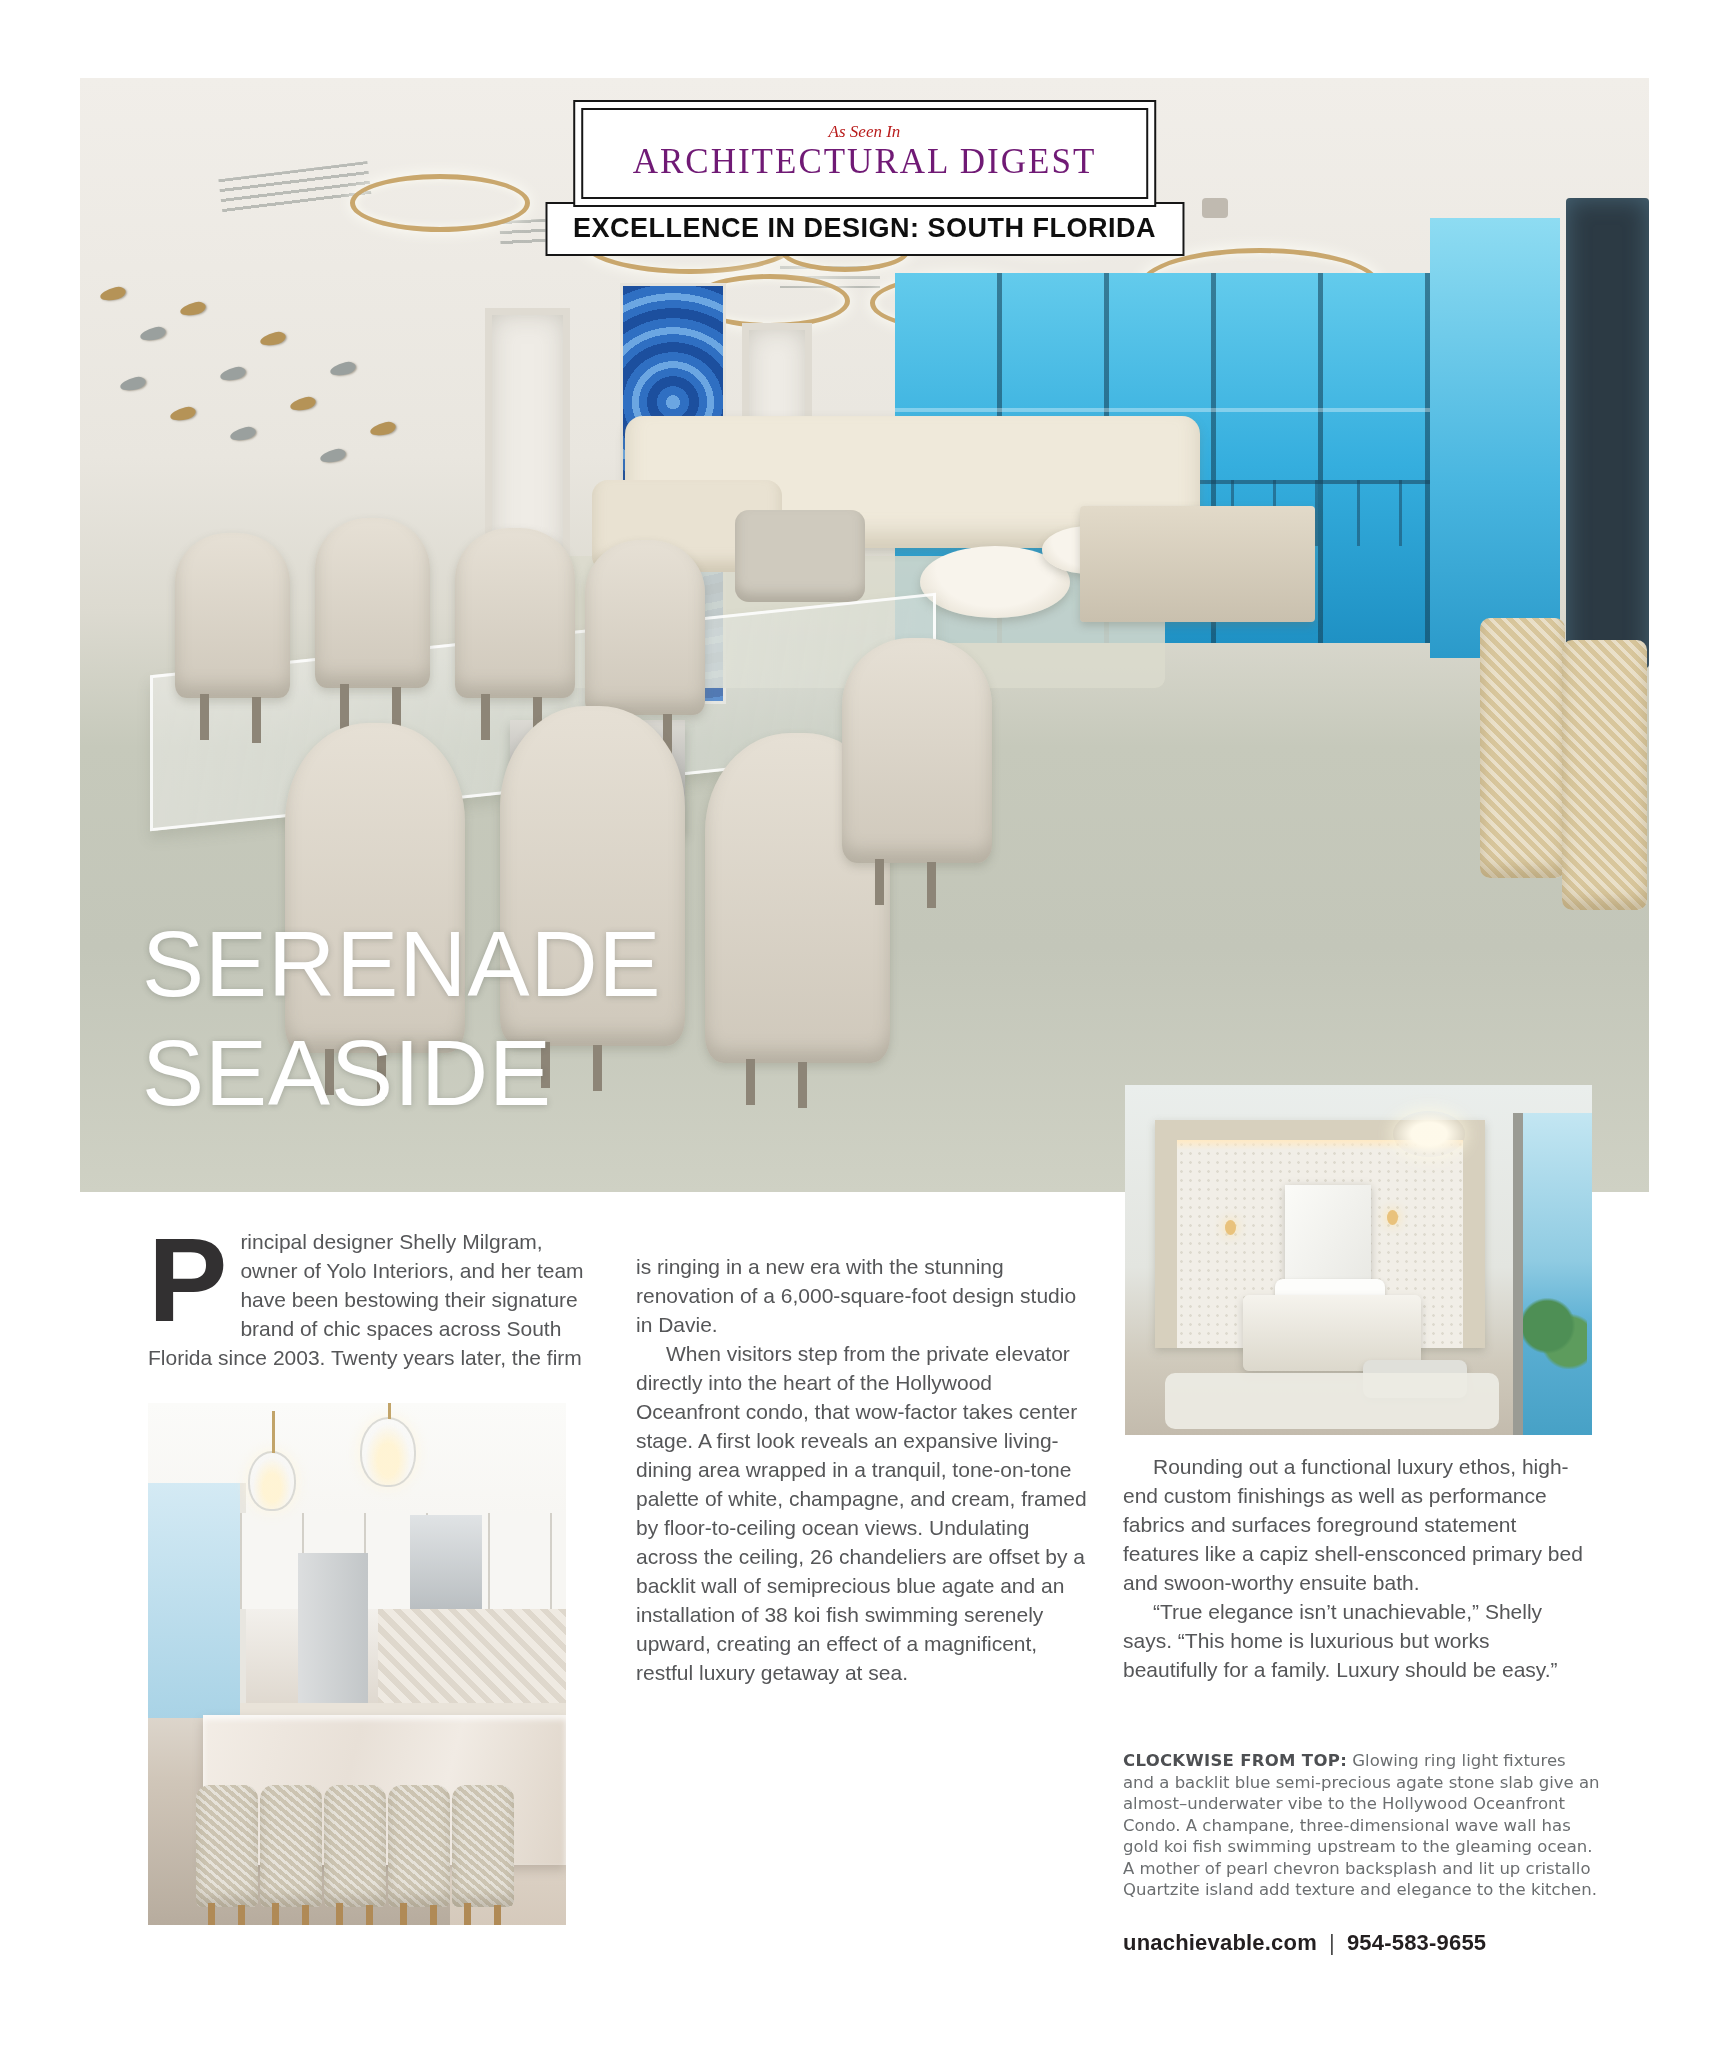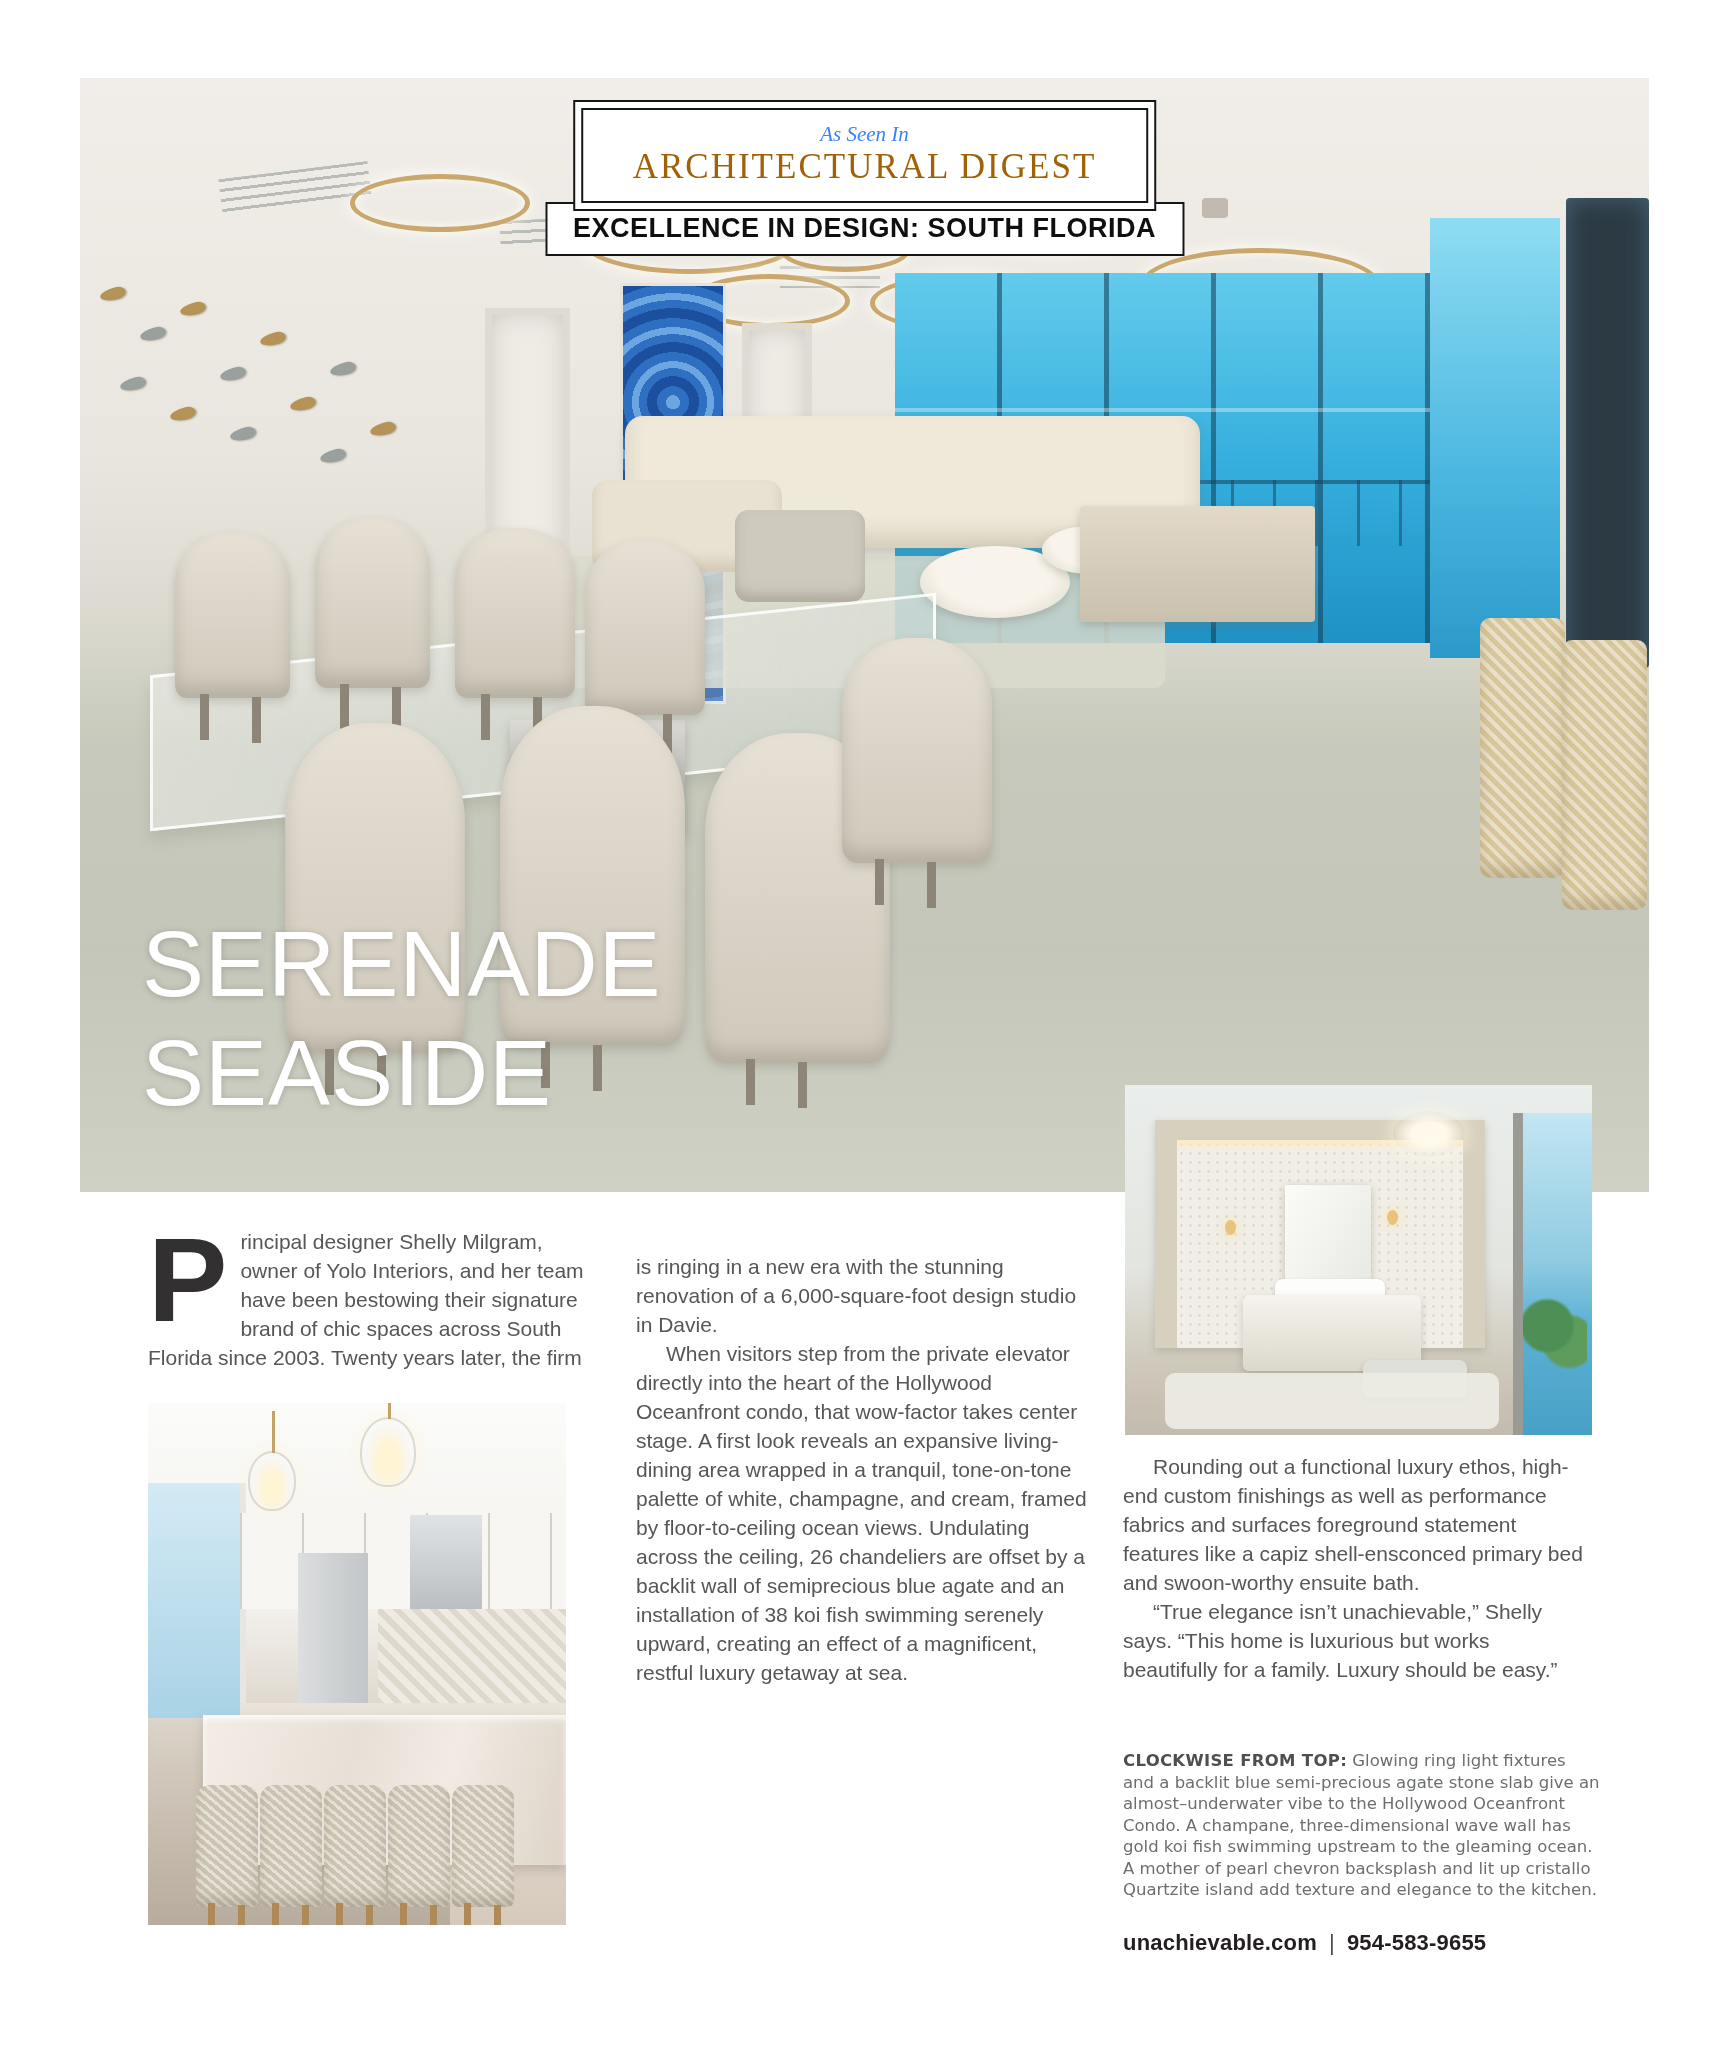--- a/index.html
+++ b/index.html
@@ -55,22 +55,22 @@
   .bstool{position:absolute;background:#d8c69c;border-radius:10px;
       background-image:repeating-linear-gradient(45deg,rgba(255,255,255,.45) 0 4px,transparent 4px 9px);
       box-shadow:inset 0 -10px 14px rgba(140,120,80,.35);}
   .console{position:absolute;left:1000px;top:428px;width:235px;height:116px;border-radius:4px;
       background:linear-gradient(#e2dac9,#c9c0ae);box-shadow:0 4px 8px rgba(110,110,95,.3);}
 
   
   .badge{position:absolute;left:50%;transform:translateX(-50%);top:30px;z-index:5;background:#fff;
      border:2px solid #161616;box-shadow:0 0 0 6px #fff,0 0 0 8px #161616;
      padding:12px 50px 14px;text-align:center;}
-  .as-seen{font-family:"Liberation Serif",serif;font-style:italic;font-size:21px;color:#3b82f6;line-height:1.2;text-align:center;}
-  .pub{font-family:"Liberation Serif",serif;font-size:35px;letter-spacing:2px;color:#a16207;line-height:1.15;white-space:nowrap;}
+  .as-seen{font-family:"Liberation Serif",serif;font-style:italic;font-size:17px;color:#b91c1c;line-height:1.2;text-align:center;}
+  .pub{font-family:"Liberation Serif",serif;font-size:35px;letter-spacing:2px;color:#701a75;line-height:1.15;white-space:nowrap;}
   .badge2{position:absolute;left:50%;transform:translateX(-50%);top:124px;z-index:4;background:#fff;
      border:2px solid #161616;padding:9px 26px 10px;font-weight:bold;font-size:27px;letter-spacing:.5px;
      color:#0f0f0f;white-space:nowrap;}
 
   
   .hero-title{position:absolute;left:62px;top:832px;color:#fff;font-size:93px;line-height:109px;
      font-weight:normal;letter-spacing:1px;text-shadow:0 1px 6px rgba(60,70,60,.28);}
   .hero-title div{white-space:nowrap;}
   .hero-sub{position:absolute;left:66px;top:1056px;color:#fff;font-size:25px;line-height:36px;width:530px;
      text-shadow:0 1px 4px rgba(60,70,60,.35);}

